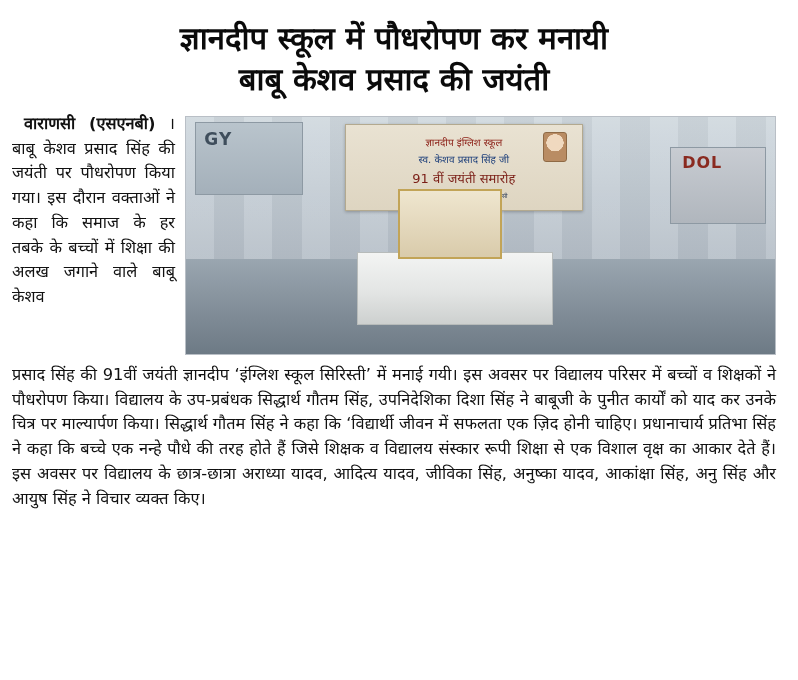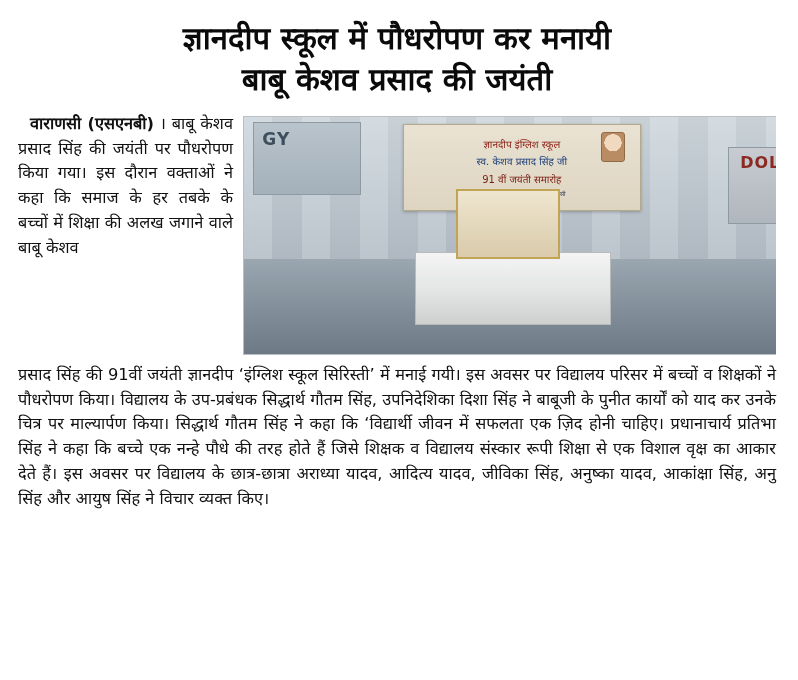--- a/index.html
+++ b/index.html
@@ -13,21 +13,21 @@
     overflow: hidden;
     font-family: "Liberation Serif", "DejaVu Serif", serif;
     color: #000000;
   }
   .page {
     position: relative;
     width: 798px;
     height: 680px;
     background: #ffffff;
     box-sizing: border-box;
-    padding: 18px 22px 10px 18px;
+    padding: 18px 22px 10px 12px;
   }
 
   
   .headline {
     text-align: center;
     font-family: "DejaVu Sans", "Liberation Sans", sans-serif;
     font-weight: bold;
     font-size: 31px;
     line-height: 1.32;
     letter-spacing: 0px;
@@ -52,21 +52,21 @@
     margin-left: 12px;
   }
 
   
   .lead-block {
     position: relative;
     overflow: hidden;
   }
   .photo-wrap {
     float: right;
-    width: 533px;
+    width: 591px;
     margin: 4px 0 6px 10px;
   }
   .photo {
     position: relative;
     width: 591px;
     height: 239px;
     overflow: hidden;
     background: #8d9aa6;
     border: 1px solid #b9bfc6;
     box-sizing: border-box;
@@ -102,21 +102,21 @@
     overflow: hidden;
   }
   .ph-banner-line {
     font-family: "DejaVu Sans", "Liberation Sans", sans-serif;
     font-weight: normal;
     color: #7a1d15;
     white-space: nowrap;
   }
   .ph-banner-line.t1 { font-size: 10px; color: #8c2017; }
   .ph-banner-line.t2 { font-size: 10px; color: #1d3f7a; }
-  .ph-banner-line.t3 { font-size: 10px; color: #7a1d15; }
+  .ph-banner-line.t3 { font-size: 13px; color: #7a1d15; }
   .ph-banner-line.t4 { font-size: 6px; color: #30405c; }
   .ph-portrait {
     position: absolute;
     right: 6%;
     top: 8%;
     width: 22px; height: 28px;
     border-radius: 3px;
     background: radial-gradient(circle at 50% 35%, #f0d9bf 0 40%, #b98c63 41% 100%);
     border: 1px solid #8f6a45;
   }

